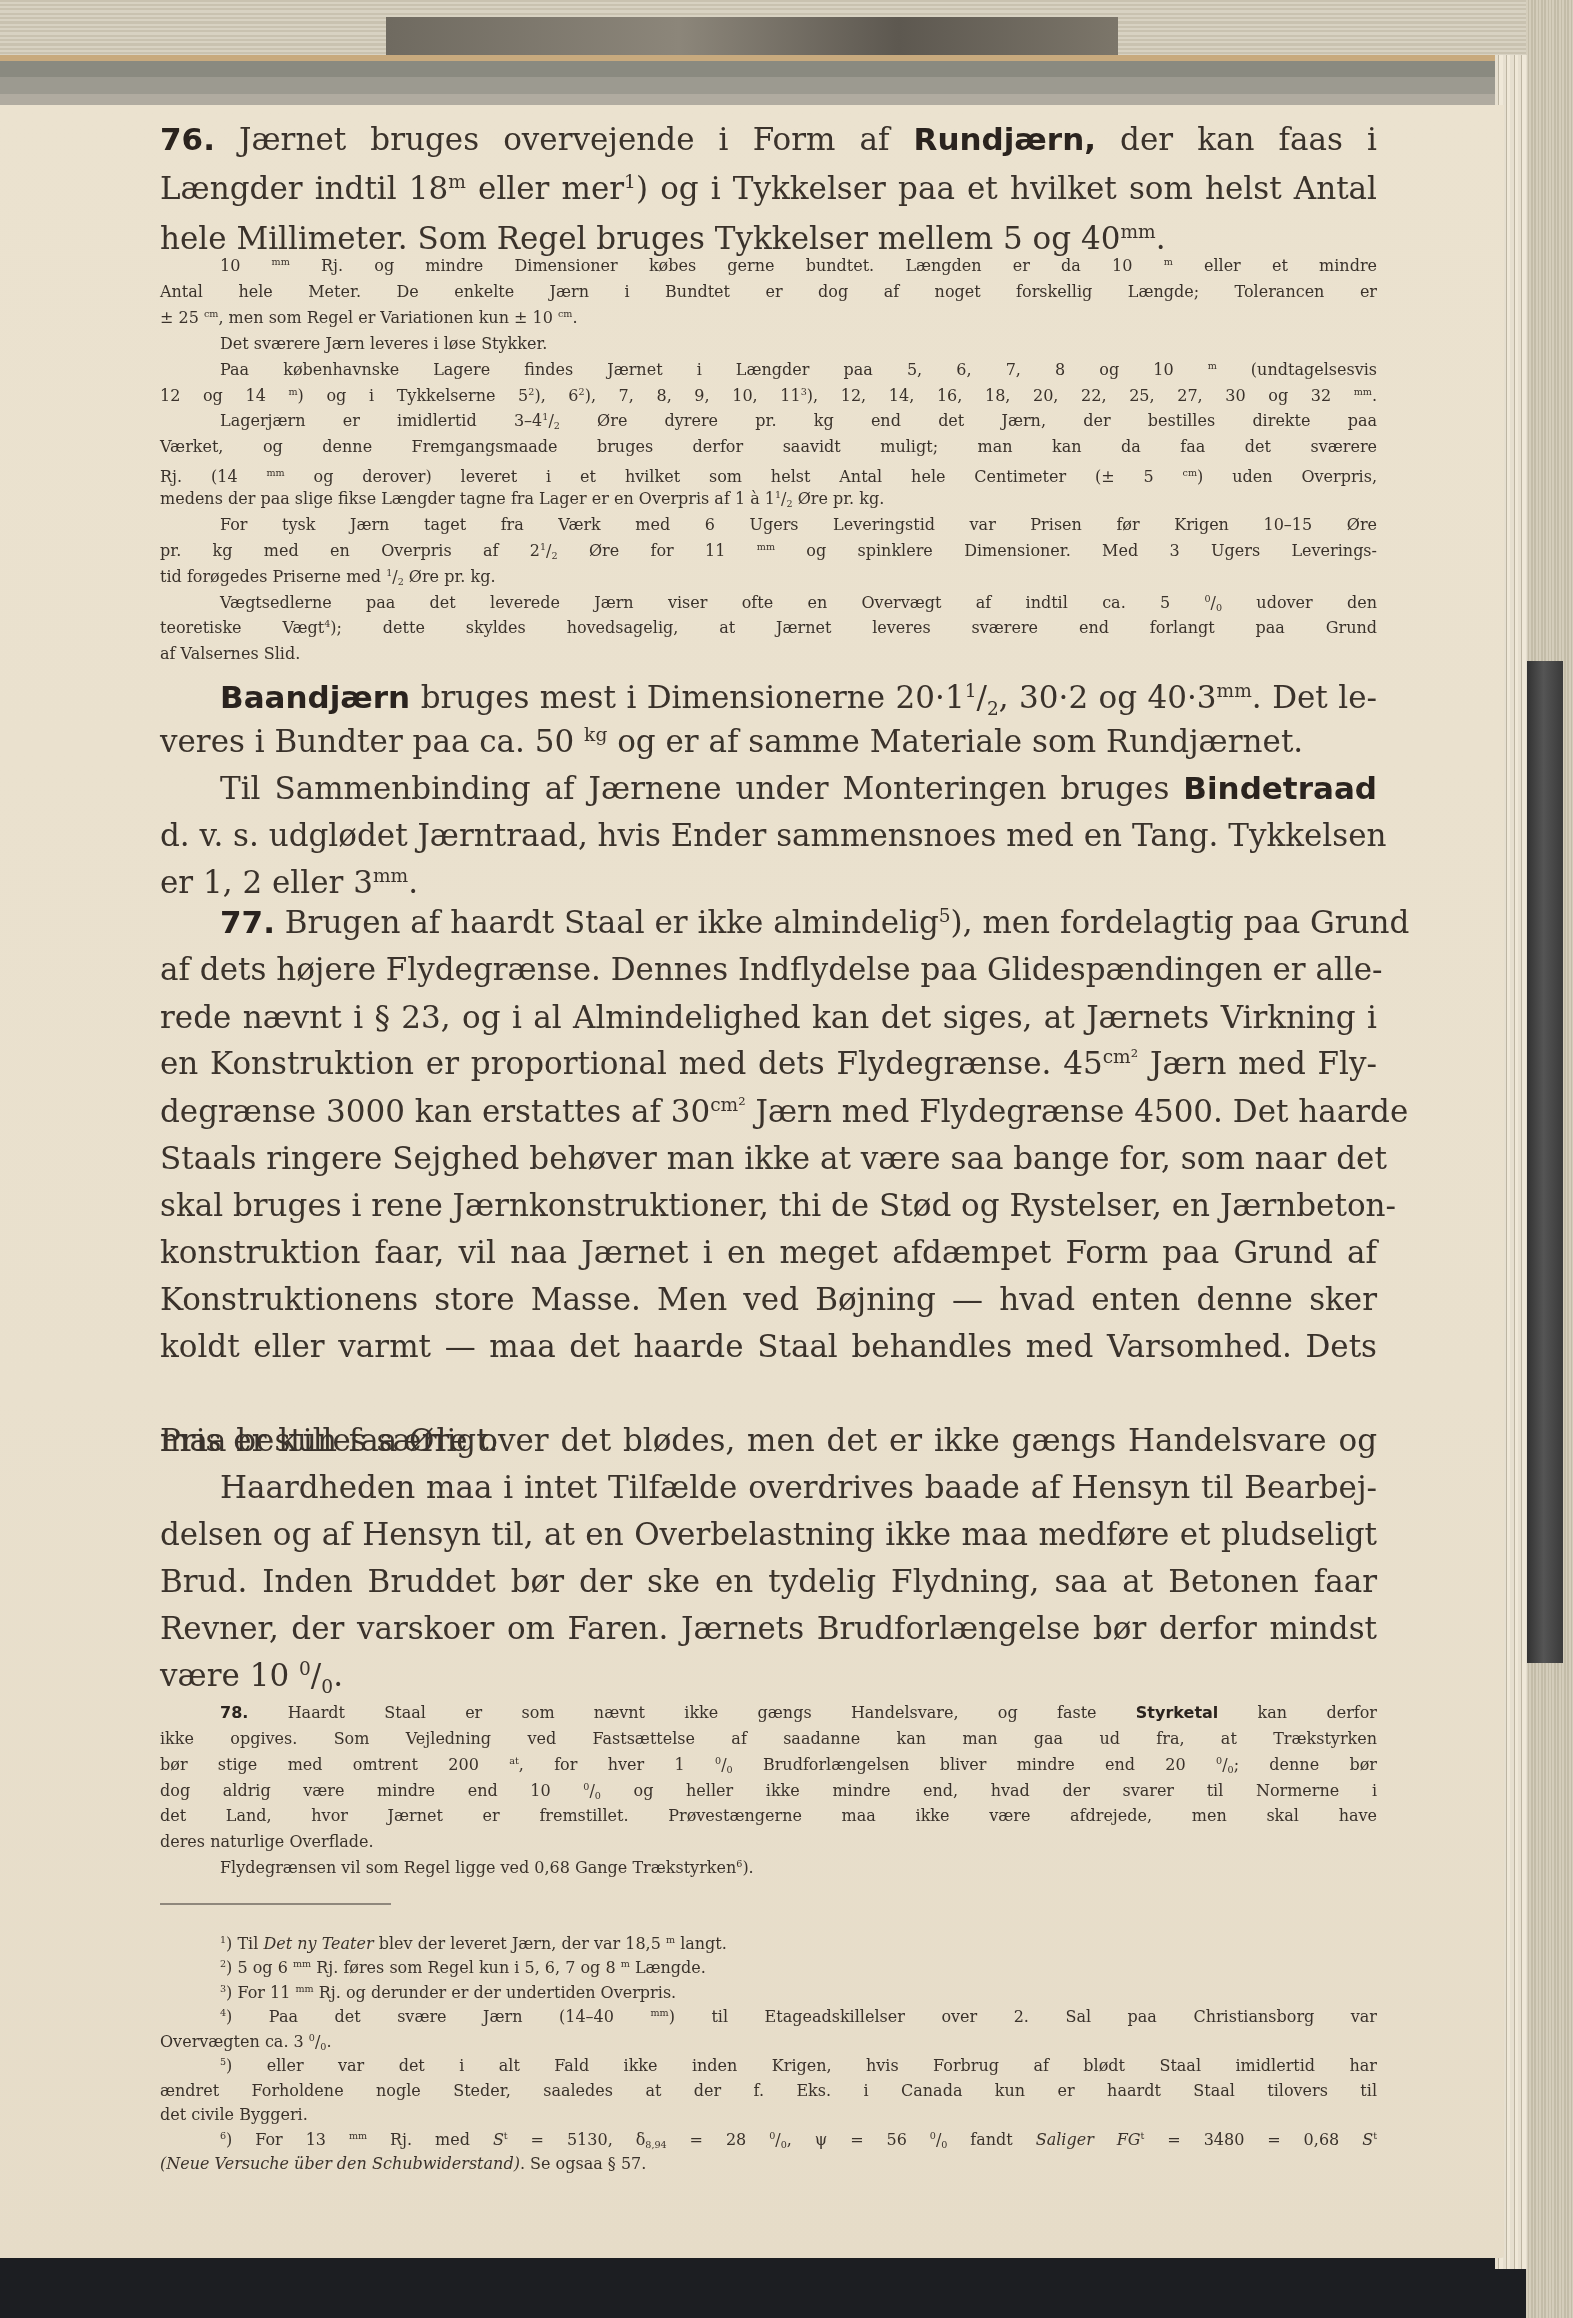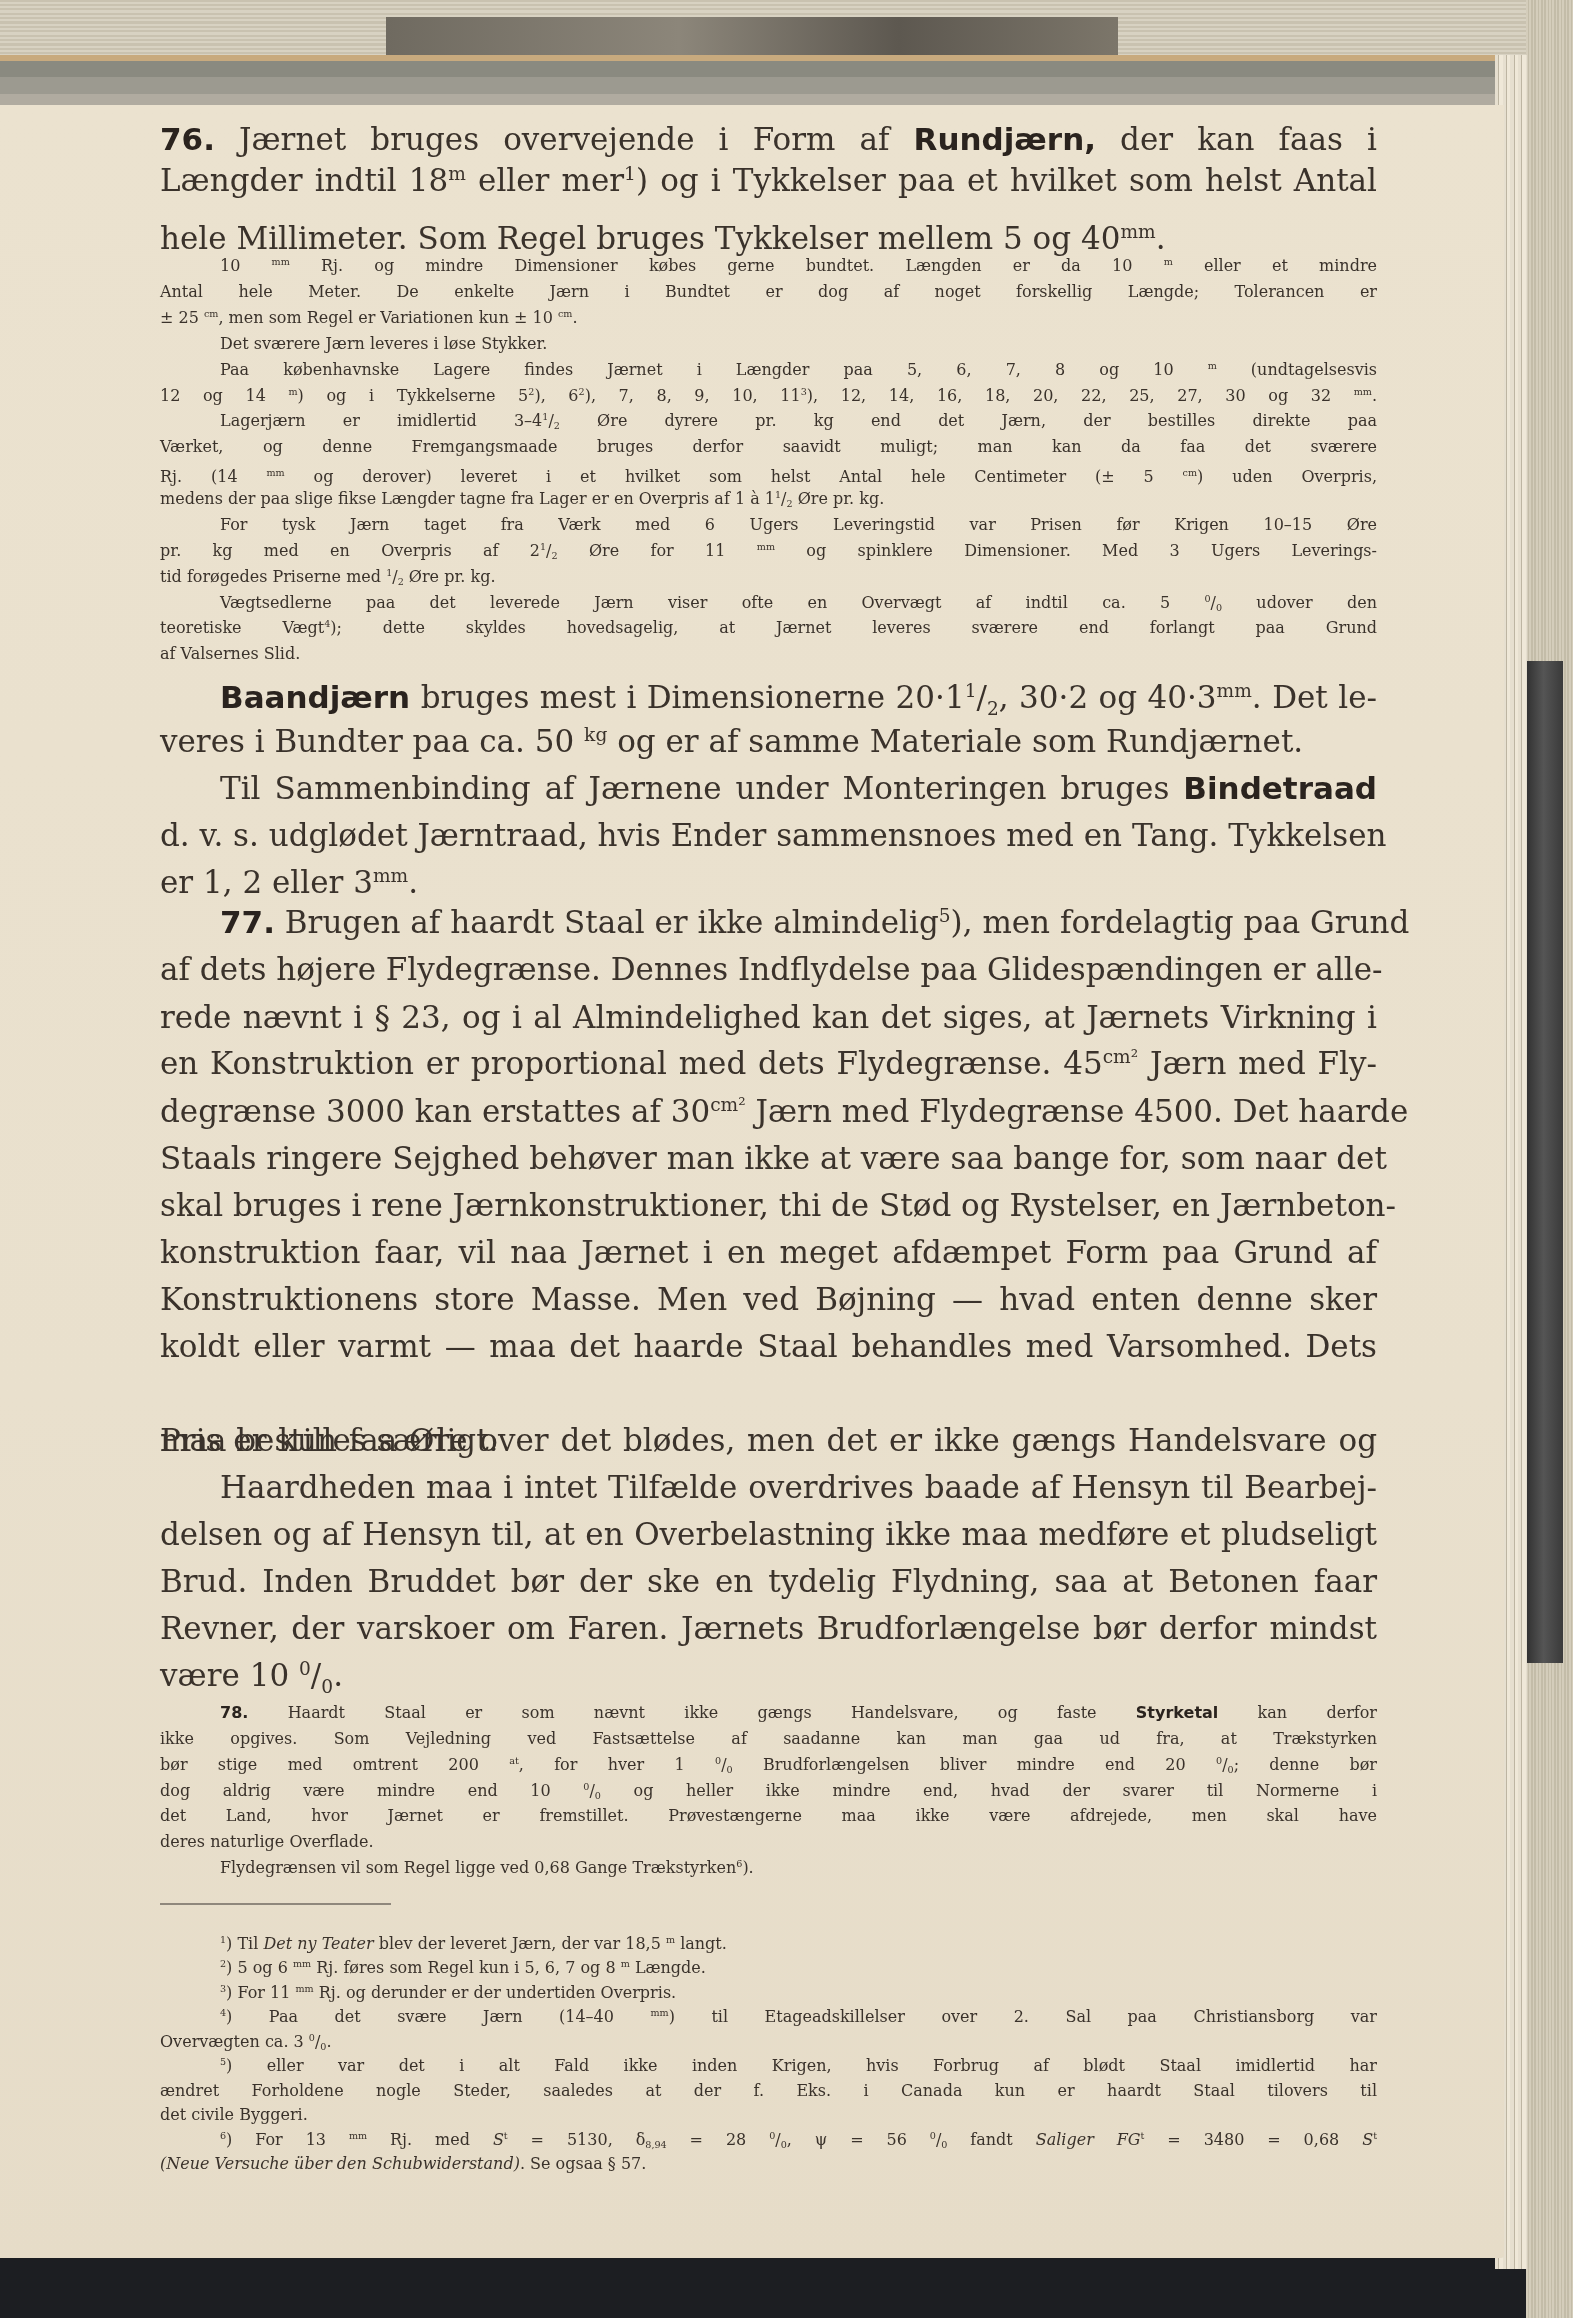--- a/index.html
+++ b/index.html
@@ -57,21 +57,21 @@
 <div class="cloth-top"></div>
 <div class="tab-top"></div>
 <div class="cloth-right"></div>
 <div class="dark-strip"></div>
 <div class="cover-top"></div>
 <div class="edges"></div>
 
 <div class="page">
   <div id="body-lines">
       <div class="line big" style="top: 19px;"><span class="b">76.</span><span> Jærnet bruges overvejende i Form af </span><span class="b">Rundjærn,</span><span> der kan faas i</span></div>
-      <div class="line big" style="top: 60px;"><span>Længder indtil 18</span><sup>m</sup><span> eller mer</span><sup>1</sup><span>) og i Tykkelser paa et hvilket som helst Antal</span></div>
+      <div class="line big" style="top: 68px;"><span>Længder indtil 18</span><sup>m</sup><span> eller mer</span><sup>1</sup><span>) og i Tykkelser paa et hvilket som helst Antal</span></div>
       <div class="line big last" style="top: 118px;"><span>hele Millimeter.  Som Regel bruges Tykkelser mellem 5 og 40</span><sup>mm</sup><span>.</span></div>
       <div class="line small indent" style="top: 153px;"><span>10 </span><sup>mm</sup><span> Rj. og mindre Dimensioner købes gerne bundtet. Længden er da 10 </span><sup>m</sup><span> eller et mindre</span></div>
       <div class="line small" style="top: 179px;"><span>Antal hele Meter.  De enkelte Jærn i Bundtet er dog af noget forskellig Længde; Tolerancen er</span></div>
       <div class="line small last" style="top: 205px;"><span>± 25 </span><sup>cm</sup><span>, men som Regel er Variationen kun ± 10 </span><sup>cm</sup><span>.</span></div>
       <div class="line small indent last" style="top: 231px;"><span>Det sværere Jærn leveres i løse Stykker.</span></div>
       <div class="line small indent" style="top: 257px;"><span>Paa københavnske Lagere findes Jærnet i Længder paa 5, 6, 7, 8 og 10 </span><sup>m</sup><span> (undtagelsesvis</span></div>
       <div class="line small" style="top: 283px;"><span>12 og 14 </span><sup>m</sup><span>) og i Tykkelserne 5</span><sup>2</sup><span>), 6</span><sup>2</sup><span>), 7, 8, 9, 10, 11</span><sup>3</sup><span>), 12, 14, 16, 18, 20, 22, 25, 27, 30 og 32 </span><sup>mm</sup><span>.</span></div>
       <div class="line small indent" style="top: 308px;"><span>Lagerjærn er imidlertid 3–4</span><sup>1</sup><span>/</span><sub>2</sub><span> Øre dyrere pr. kg end det Jærn, der bestilles direkte paa</span></div>
       <div class="line small" style="top: 334px;"><span>Værket, og denne Fremgangsmaade bruges derfor saavidt muligt; man kan da faa det sværere</span></div>
       <div class="line small" style="top: 364px;"><span>Rj. (14 </span><sup>mm</sup><span> og derover) leveret i et hvilket som helst Antal hele Centimeter (± 5 </span><sup>cm</sup><span>) uden Overpris,</span></div>

